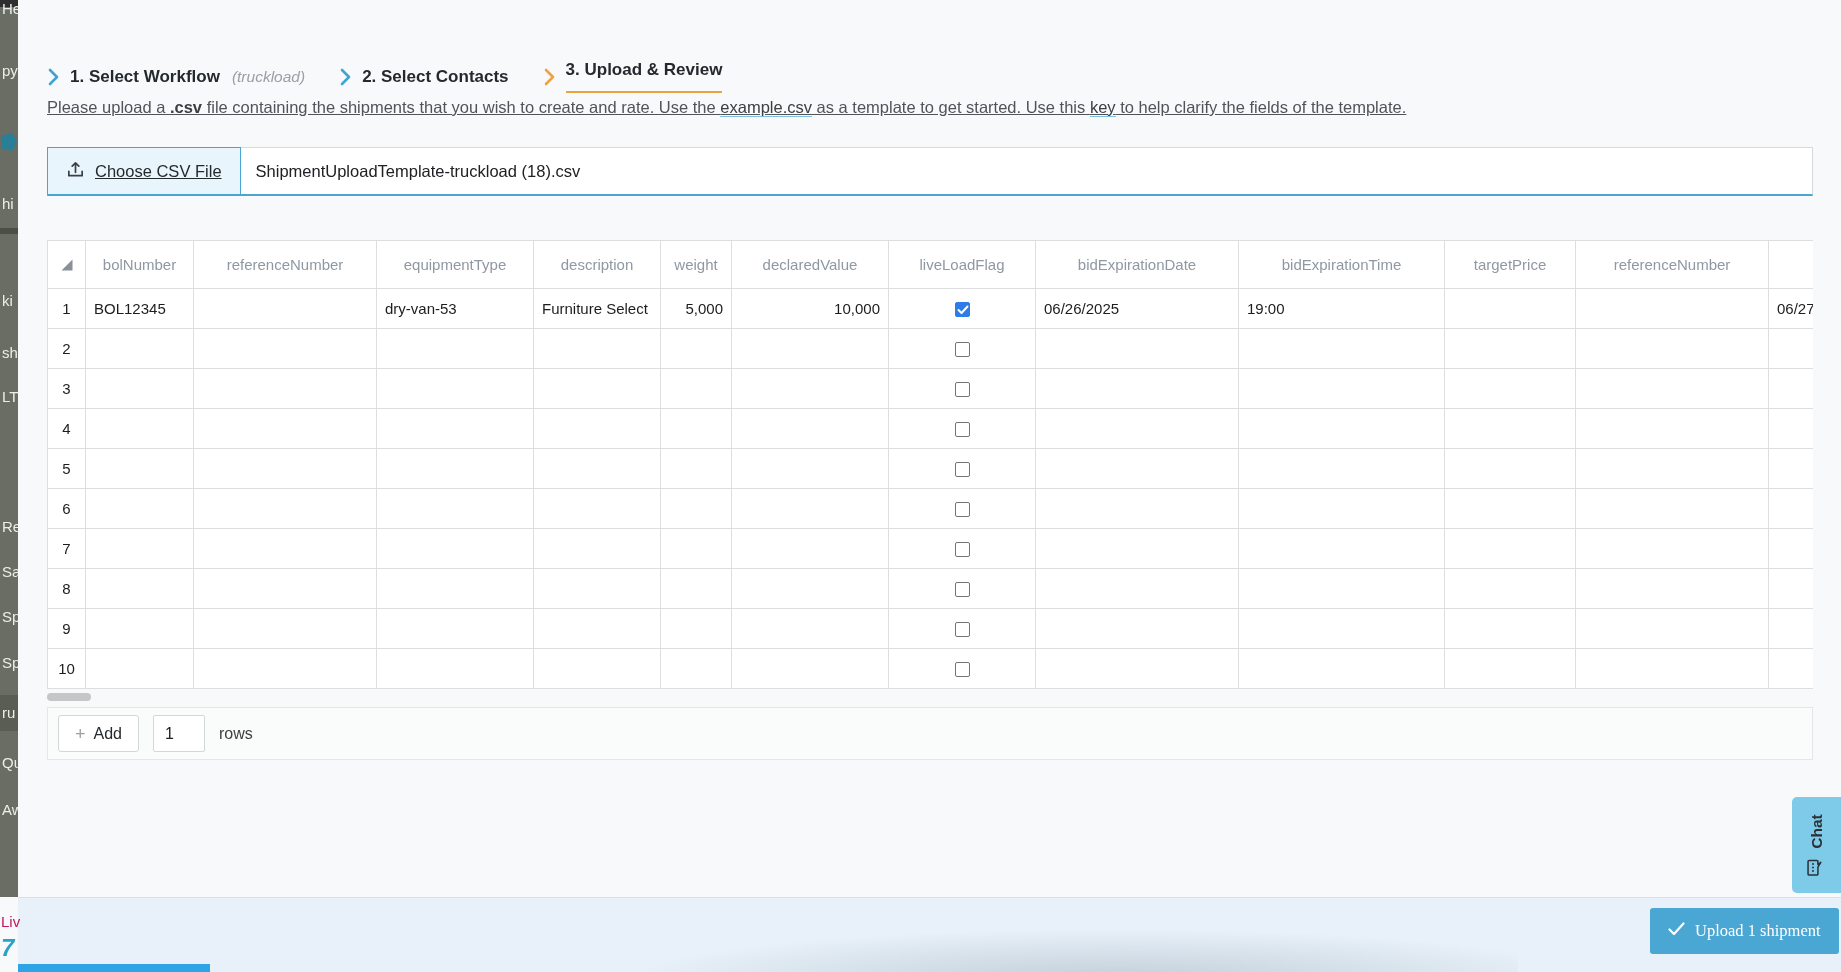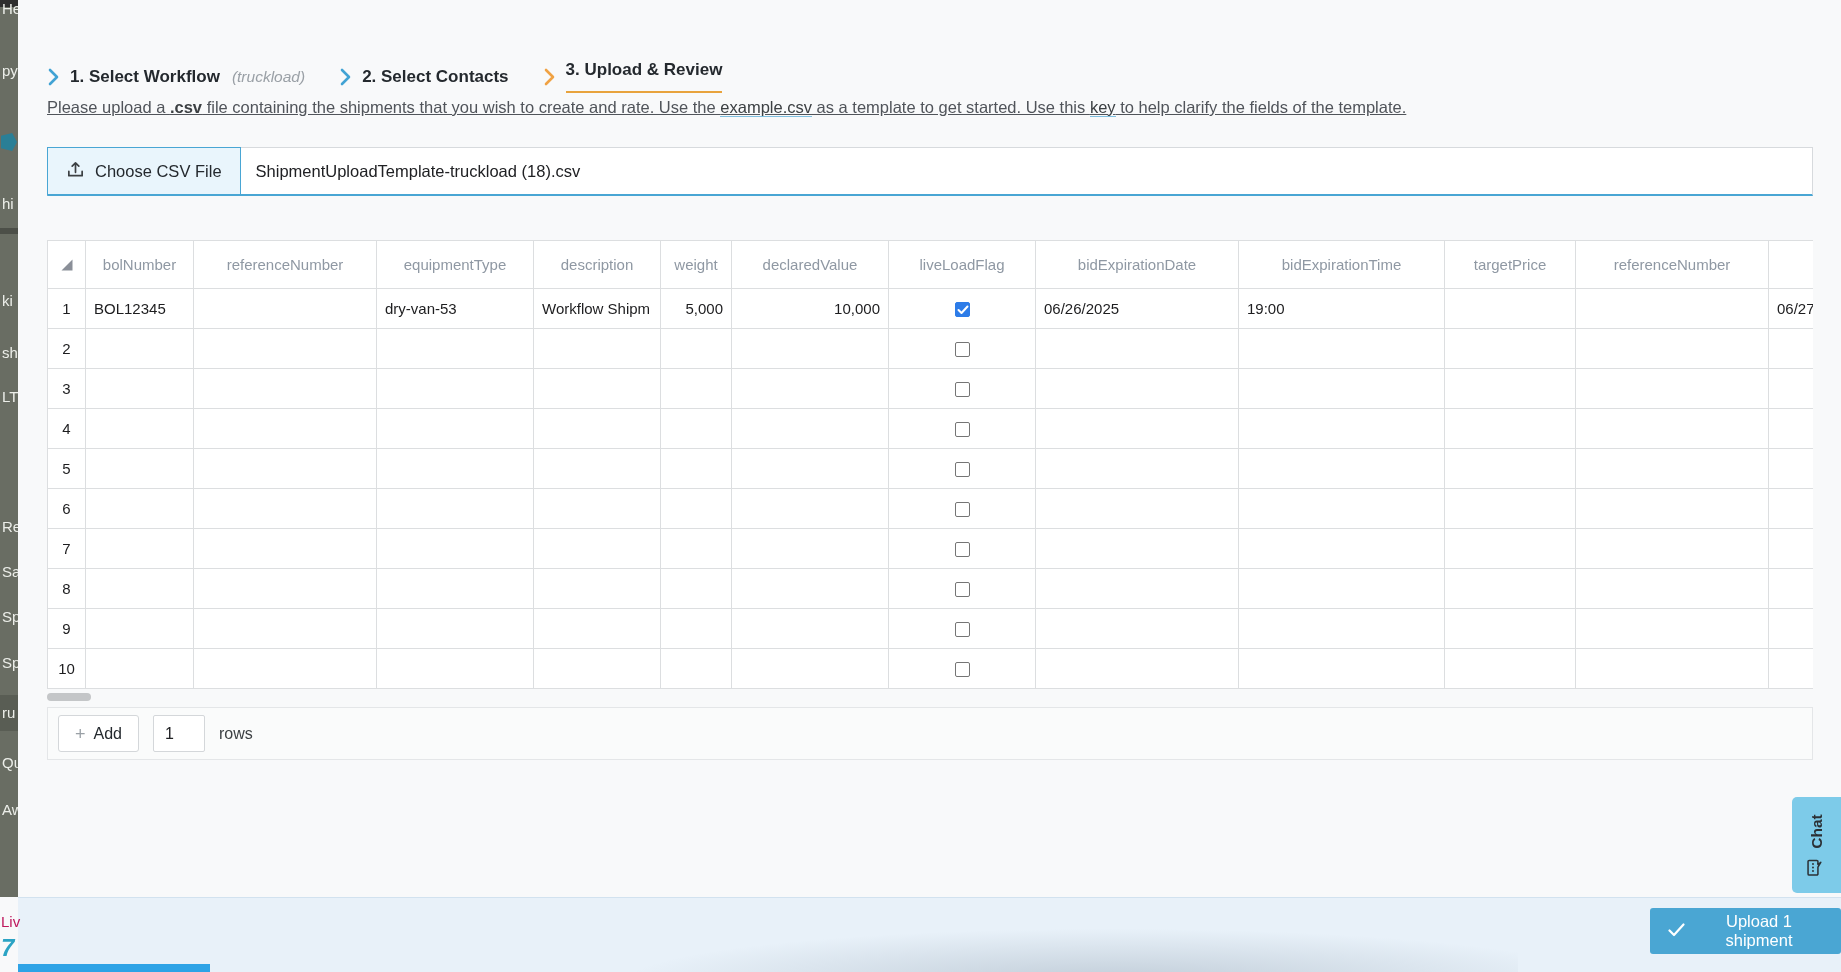--- a/index.html
+++ b/index.html
@@ -38,21 +38,21 @@
 
   
   .filebox {
     position:absolute; left:47px; top:147px; width:1766px; height:49px;
     background:#ffffff; border:1px solid #d7dadd; border-bottom:2px solid #49a6d4;
     display:flex; align-items:stretch;
   }
   .choose-btn {
     display:flex; align-items:center; gap:10px; padding:0 18px;
     background:#e9f5fc; border:1px solid #49a6d4; margin:-1px;
-    font-size:16.5px; color:#24292e; cursor:pointer; white-space:nowrap;
+    font-size:16.5px; color:#24292e; cursor:pointer; white-space:nowrap;text-decoration:underline;
   }
   .filename { display:flex; align-items:center; padding:0 16px; font-size:16.5px; color:#202124; }
 
   
   .grid-wrap { position:absolute; left:47px; top:240px; width:1766px; height:449px; overflow:hidden; }
   table.grid { border-collapse:collapse; table-layout:fixed; background:#fff; }
   table.grid th, table.grid td {
     border:1px solid #dcdee0; overflow:hidden; white-space:nowrap;
     font-weight:400; font-size:15px; padding:0 8px; background:#fff;
   }
@@ -88,21 +88,21 @@
   .footer {
     position:absolute; left:18px; top:897px; width:1823px; height:75px;
     background:#e8f1f9; border-top:1px solid #d2e2ef;
   }
   .footer .shade { position:absolute; left:600px; top:30px; width:900px; height:45px;
     background:radial-gradient(ellipse at 55% 120%, rgba(90,110,130,0.28), rgba(90,110,130,0) 70%); }
   .bottom-strip { position:absolute; left:0px; top:66px; width:192px; height:9px; background:#2ea3e6; }
   .upload-btn {
     position:absolute; left:1632px; top:10px; height:46px; padding:0 18px;
     background:#4aa6d3; border:none; border-radius:3px; color:#fff; font-size:16.5px;
-    font-family:Liberation Sans, sans-serif; display:flex; align-items:center; gap:10px; cursor:pointer;
+    font-family:Liberation Serif, serif; display:flex; align-items:center; gap:10px; cursor:pointer;
   }
 
   
   .chat-tab {
     position:absolute; left:1792px; top:797px; width:49px; height:96px;
     background:#7dcbe9; border-radius:5px 0 0 5px; display:flex; align-items:center; justify-content:center;
     cursor:pointer; z-index:8;
   }
   .chat-inner { transform:rotate(-90deg); display:flex; align-items:center; gap:9px;
     font-size:15.5px; font-weight:600; color:#2b3035; white-space:nowrap; }
@@ -212,21 +212,21 @@
           <th>referenceNumber</th>
           <th>origin</th>
         </tr>
       </thead>
       <tbody>
         <tr>
           <td class="rowhdr">1</td>
           <td>BOL12345</td>
           <td></td>
           <td>dry-van-53</td>
-          <td>Workflow Shipm</td>
+          <td>Furniture Select</td>
           <td class="al-right">5,000</td>
           <td class="al-right">10,000</td>
           <td class="al-center"><span class="cbx checked"><svg width="12" height="10" viewBox="0 0 12 10">
                 <path d="M1.5 5 L4.5 8 L10.5 1.5" fill="none" stroke="#fff" stroke-width="2" stroke-linecap="round" stroke-linejoin="round"></path>
               </svg></span></td>
           <td>06/26/2025</td>
           <td>19:00</td>
           <td></td>
           <td></td>
           <td>06/27</td>

